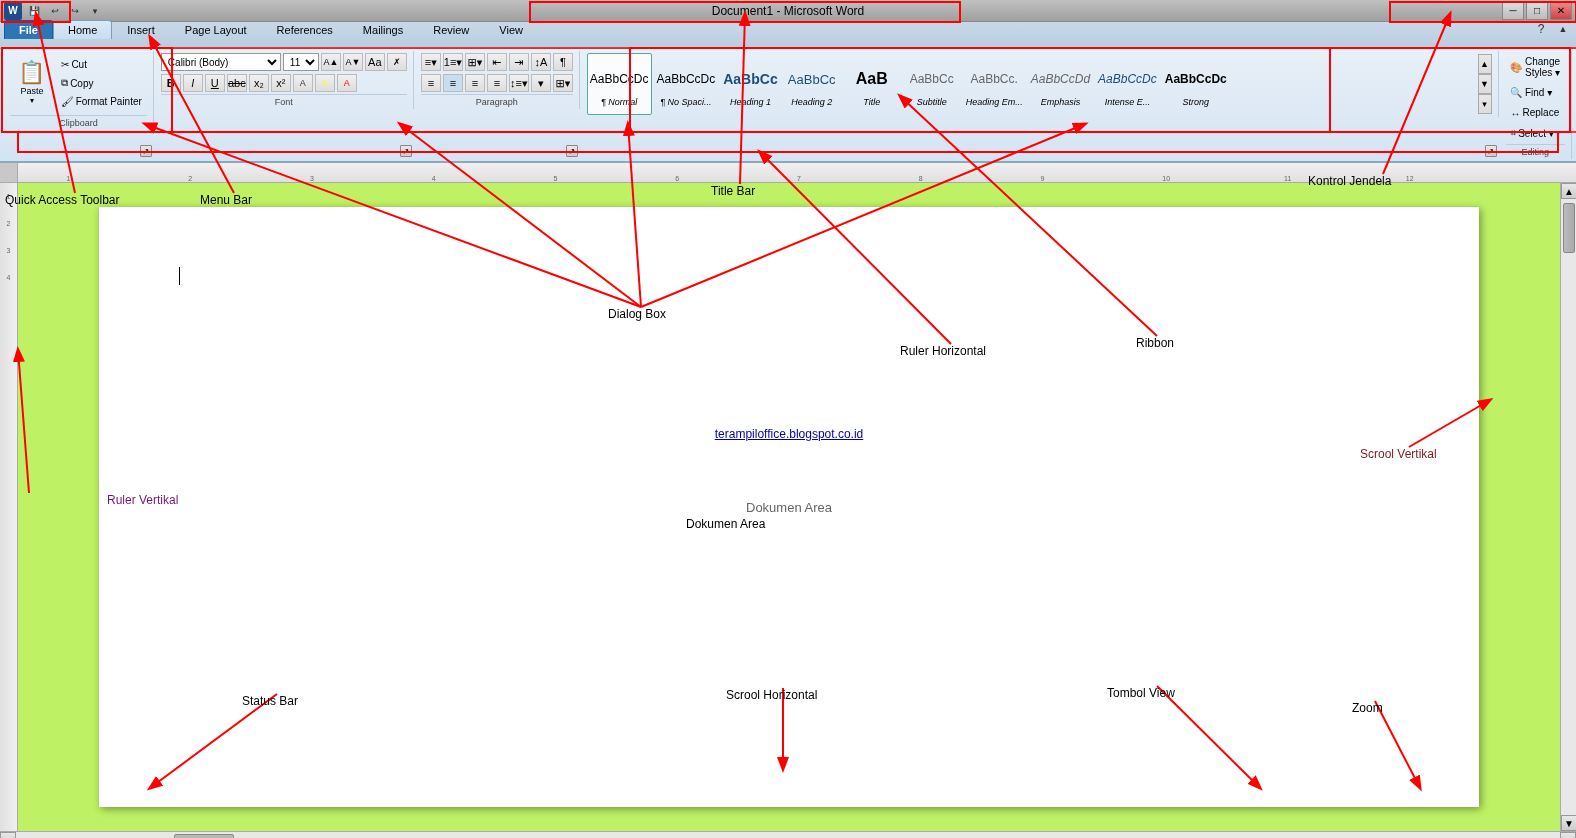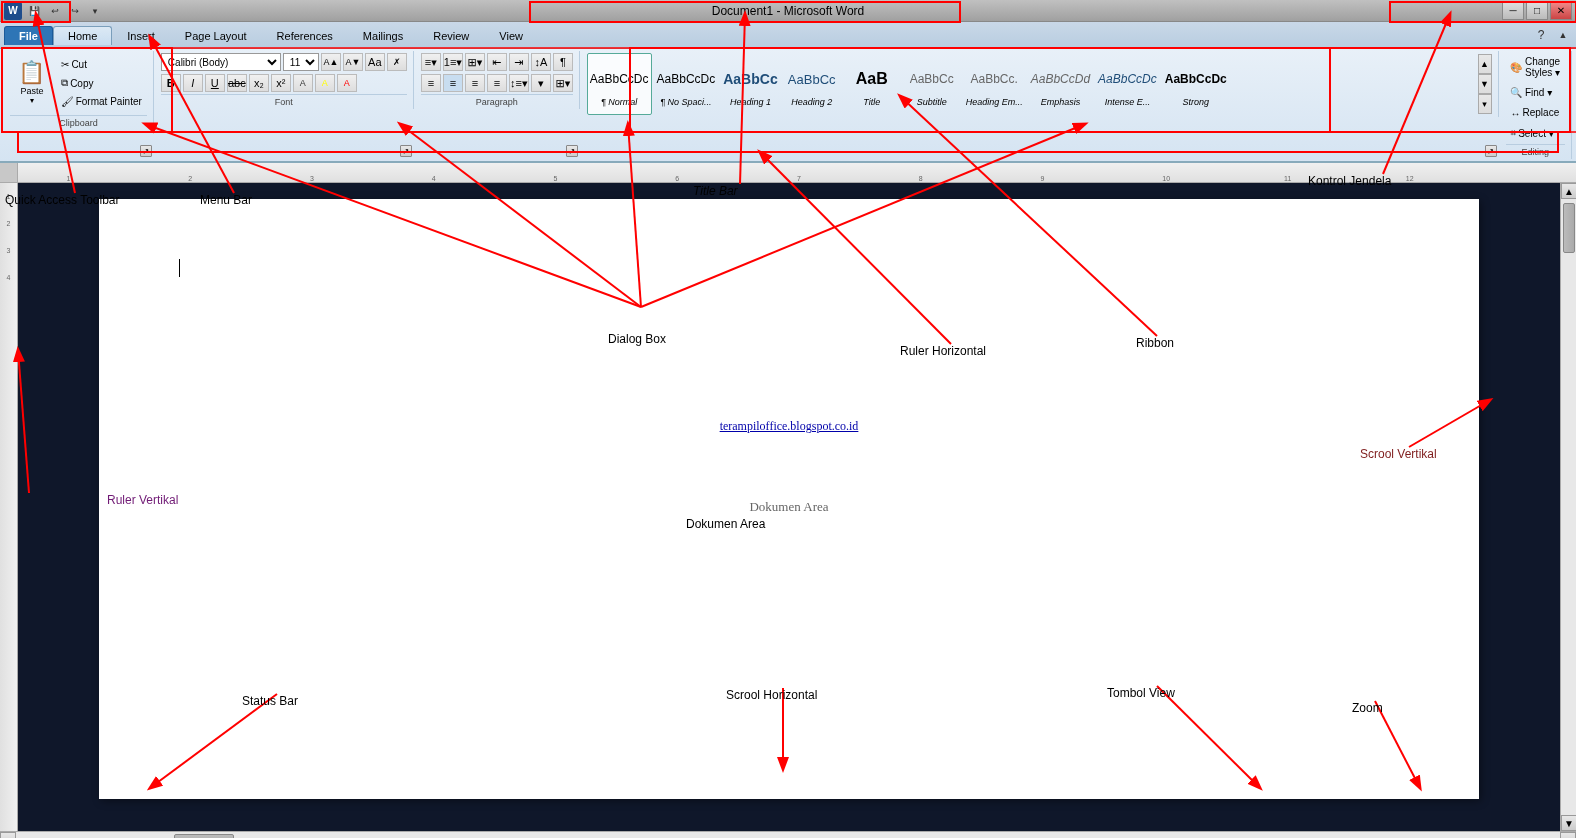--- a/index.html
+++ b/index.html
@@ -24,21 +24,21 @@
     .title-btn.close { background: linear-gradient(to bottom, #e88, #c44); }
     .title-bar-left { position: absolute; left: 4px; display: flex; align-items: center; gap: 4px; }
     .word-icon { width: 18px; height: 18px; background: #1e4d8c; color: white; font-size: 10px; font-weight: bold; display: flex; align-items: center; justify-content: center; border-radius: 2px; }
     .quick-access { display: flex; gap: 2px; }
     .qa-btn { width: 18px; height: 18px; background: transparent; border: none; cursor: pointer; font-size: 9px; display: flex; align-items: center; justify-content: center; color: #333; }
 
     
     .ribbon { background: linear-gradient(to bottom, #dce6f1, #c5d5e8); border-bottom: 2px solid #8ab; }
     
     
-    .tab-bar { display: flex; align-items: flex-end; padding: 4px 4px; background: linear-gradient(to bottom, #c9d8e8, #b8cde0); height: 26px; }
+    .tab-bar { display: flex; align-items: flex-end; padding: 10px 4px; background: linear-gradient(to bottom, #c9d8e8, #b8cde0); height: 26px; }
     .tab {
       padding: 3px 14px; cursor: pointer; font-size: 11px; border: 1px solid transparent;
       border-bottom: none; background: transparent; border-radius: 3px 3px 0 0; position: relative; top: 1px;
     }
     .tab.active { background: linear-gradient(to bottom, #dce9f5, #c8ddf0); border-color: #7a9ebb; color: #000; font-weight: 500; }
     .tab.file { background: #2e75b6; color: white; border-color: #1a5a9a; font-weight: bold; padding: 3px 14px; }
 
     
     .ribbon-content { background: linear-gradient(to bottom, #e8f0f8, #d5e4f2); display: flex; align-items: stretch; padding: 2px 4px; min-height: 80px; border-top: 1px solid #9ab; gap: 1px; }
     .ribbon-group { display: flex; flex-direction: column; align-items: center; border-right: 1px solid #b8cde0; padding: 2px 6px; min-width: fit-content; }
@@ -352,21 +352,21 @@
 
   <div style="display:flex; height:calc(838px - 22px - 26px - 84px - 20px - 22px - 16px);">
 
     <div class="ruler-v" style="font-size:7px; color:#666; padding-top:10px;">
       <div style="text-align:center;">1</div>
       <div style="text-align:center; margin-top:20px;">2</div>
       <div style="text-align:center; margin-top:20px;">3</div>
       <div style="text-align:center; margin-top:20px;">4</div>
     </div>
 
-    <div style="flex:1; background:#0f172a; overflow:hidden; position:relative; display:flex; align-items:flex-start; justify-content:center; padding:16px 10px;font-family:Liberation Serif, serif;">
+    <div style="flex:1; background:#bef264; overflow:hidden; position:relative; display:flex; align-items:flex-start; justify-content:center; padding:24px 10px;">
       <div class="document">
         <div><span class="cursor-line"></span></div>
         <div style="text-align:center; margin-top:140px;">
           <a class="doc-url">terampiloffice.blogspot.co.id</a>
         </div>
       </div>
 
       <div style="position:absolute; top:50%; left:50%; transform:translate(-50%,-50%); color:#666; font-size:13px; pointer-events:none;">Dokumen Area</div>
     </div>
 
@@ -436,23 +436,23 @@
 
       <line x1="783" y1="688" x2="783" y2="769" stroke="red" stroke-width="2" marker-end="url(#arr)"></line>
 
       <line x1="1157" y1="686" x2="1260" y2="788" stroke="red" stroke-width="2" marker-end="url(#arr)"></line>
 
       <line x1="1375" y1="701" x2="1420" y2="788" stroke="red" stroke-width="2" marker-end="url(#arr)"></line>
     </svg>
 
     <div style="position:absolute; left:5px; top:193px; font-size:12px; color:#000;">Quick Access Toolbar</div>
     <div style="position:absolute; left:200px; top:193px; font-size:12px; color:#000;">Menu Bar</div>
-    <div style="position:absolute; left:693px; top:184px; font-size:12px; color:#000;font-style:italic;">Title Bar</div>
+    <div style="position:absolute; left:711px; top:184px; font-size:12px; color:#000;">Title Bar</div>
     <div style="position:absolute; left:1308px; top:174px; font-size:12px; color:#000;">Kontrol Jendela</div>
-    <div style="position:absolute; left:608px; top:307px; font-size:12px; color:#000;margin-top:25px;">Dialog Box</div>
+    <div style="position:absolute; left:608px; top:307px; font-size:12px; color:#000;">Dialog Box</div>
     <div style="position:absolute; left:900px; top:344px; font-size:12px; color:#000;">Ruler Horizontal</div>
     <div style="position:absolute; left:1136px; top:336px; font-size:12px; color:#000;">Ribbon</div>
     <div style="position:absolute; left:107px; top:493px; font-size:12px; color:#701a75;">Ruler Vertikal</div>
     <div style="position:absolute; left:686px; top:517px; font-size:12px; color:#000;">Dokumen Area</div>
     <div style="position:absolute; left:1360px; top:447px; font-size:12px; color:#7f1d1d;">Scrool Vertikal</div>
     <div style="position:absolute; left:242px; top:694px; font-size:12px; color:#000;">Status Bar</div>
     <div style="position:absolute; left:726px; top:688px; font-size:12px; color:#000;">Scrool Horizontal</div>
     <div style="position:absolute; left:1107px; top:686px; font-size:12px; color:#000;">Tombol View</div>
     <div style="position:absolute; left:1352px; top:701px; font-size:12px; color:#000;">Zoom</div>
   </div>

